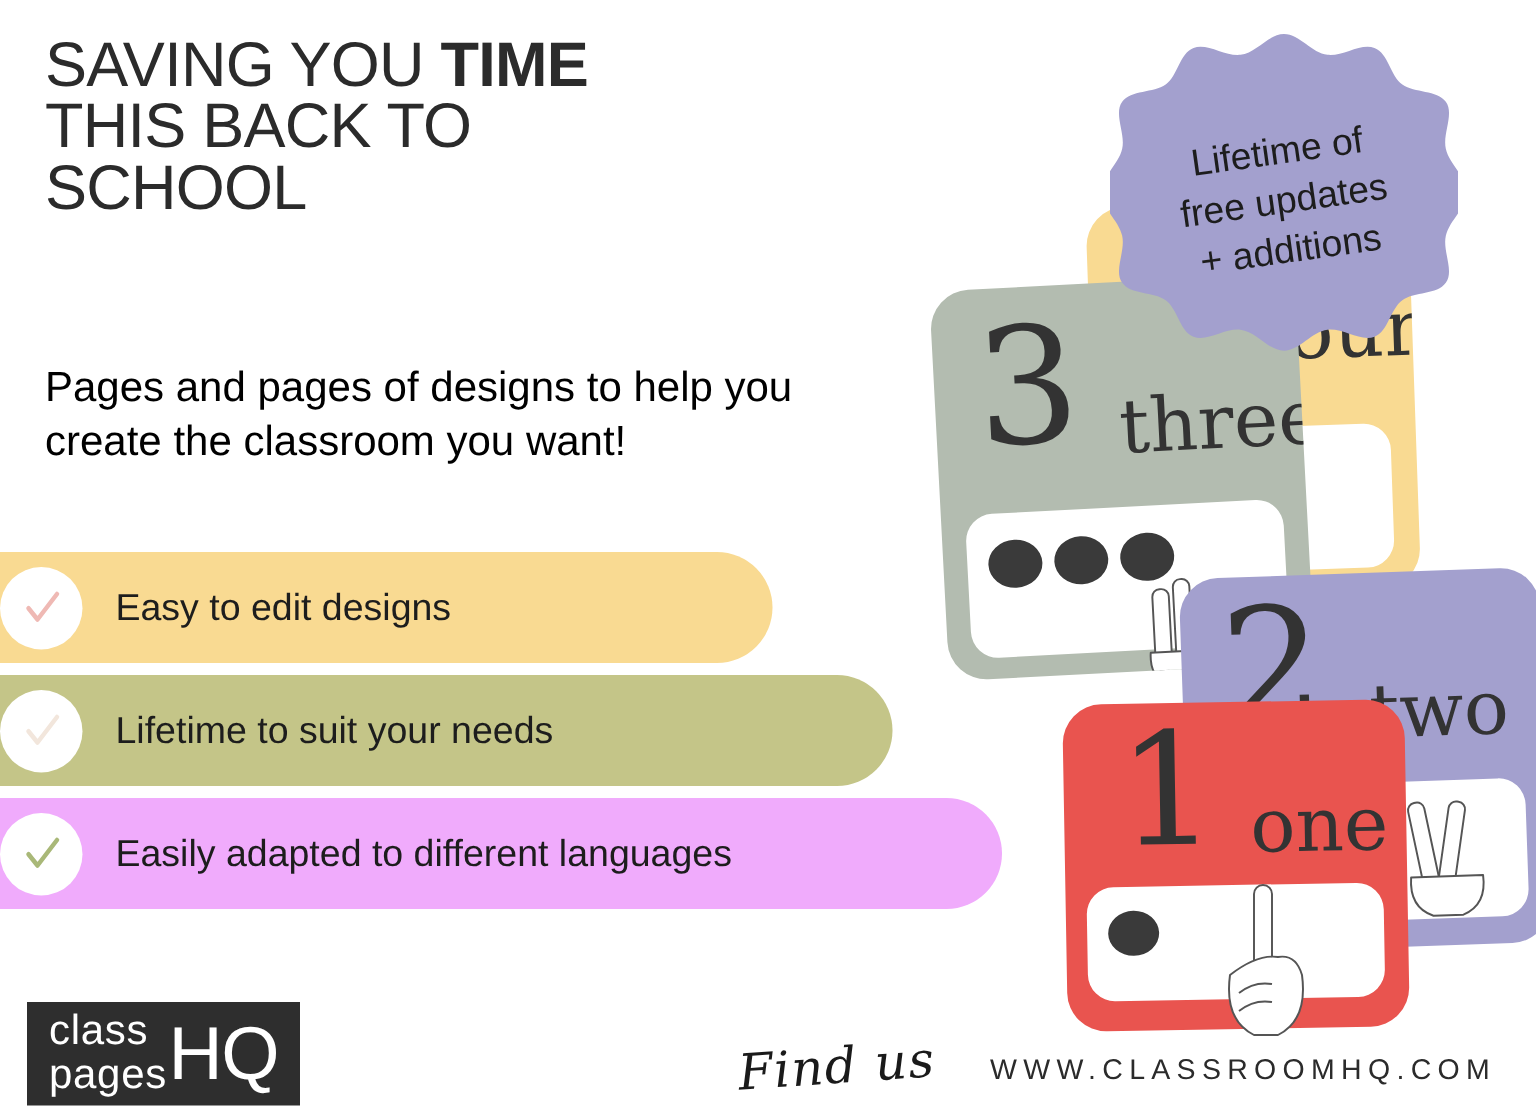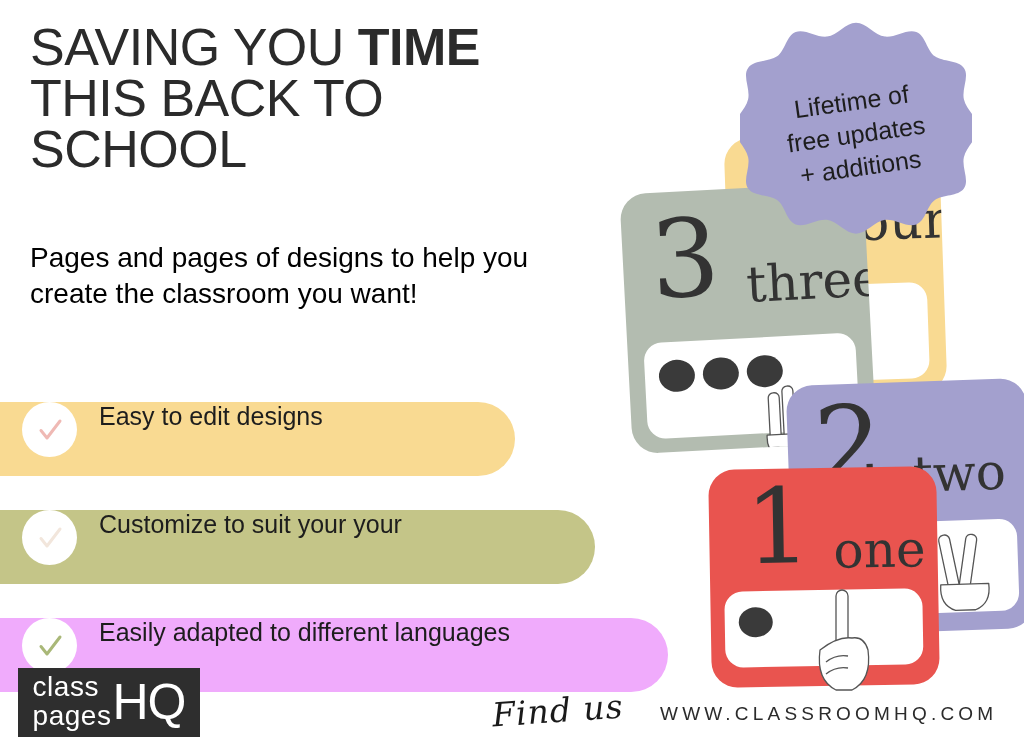--- a/index.html
+++ b/index.html
@@ -20,21 +20,21 @@
     overflow: hidden;
   }
 
   
   .headline {
     position: absolute;
     left: 30px;
     top: 22px;
     width: 600px;
     font-family: "Liberation Sans", sans-serif;
-    font-size: 52px;
+    font-size: 42px;
     line-height: 0.98;
     letter-spacing: -0.5px;
     color: #2b2b2b;
     font-weight: 400;
     text-transform: uppercase;
   }
   .headline .bold { font-weight: 700; }
 
   .subhead {
     position: absolute;
@@ -51,25 +51,24 @@
   .pills {
     position: absolute;
     left: 0;
     top: 368px;
     width: 700px;
   }
   .pill {
     position: relative;
     height: 74px;
     display: flex;
+    align-items: center;
     border-top-right-radius: 40px;
     border-bottom-right-radius: 40px;
     margin-bottom: 8px;
-    padding-left: 22px;
-    margin-top: 34px;
   }
   .pill-check {
     flex: none;
     width: 55px;
     height: 55px;
     border-radius: 50%;
     background: #ffffff;
     display: flex;
     align-items: center;
     justify-content: center;
@@ -231,21 +230,21 @@
       </span>
       <span class="pill-label">Easy to edit designs</span>
     </div>
 
     <div class="pill" style="background:#C4C588;width:595px;">
       <span class="pill-check">
         <svg width="34" height="34" viewBox="0 0 34 34">
           <path d="M8 17.5 L14 25 L27 8" fill="none" stroke="#F2E6DC" stroke-width="3" stroke-linecap="round" stroke-linejoin="round"></path>
         </svg>
       </span>
-      <span class="pill-label">Customize to suit your your</span>
+      <span class="pill-label">Lifetime to suit your needs</span>
     </div>
 
     <div class="pill" style="background:#f0abfc;width:668px;">
       <span class="pill-check">
         <svg width="34" height="34" viewBox="0 0 34 34">
           <path d="M8 17.5 L14 25 L27 8" fill="none" stroke="#A9B878" stroke-width="3" stroke-linecap="round" stroke-linejoin="round"></path>
         </svg>
       </span>
       <span class="pill-label">Easily adapted to different languages</span>
     </div>

